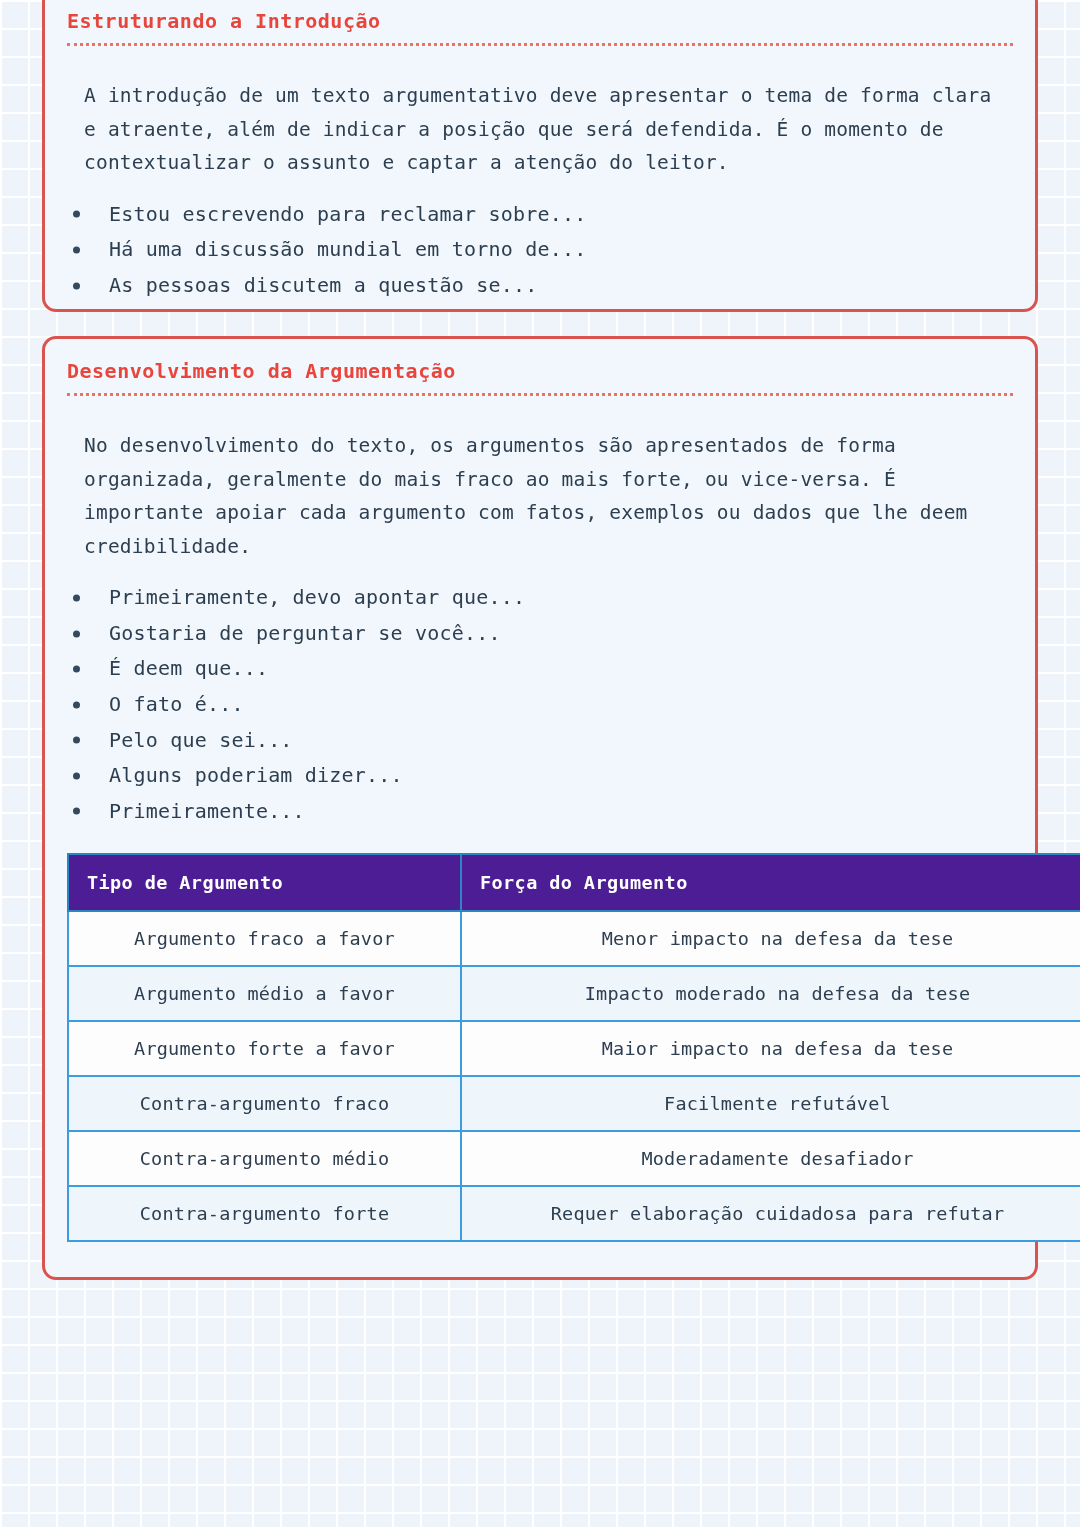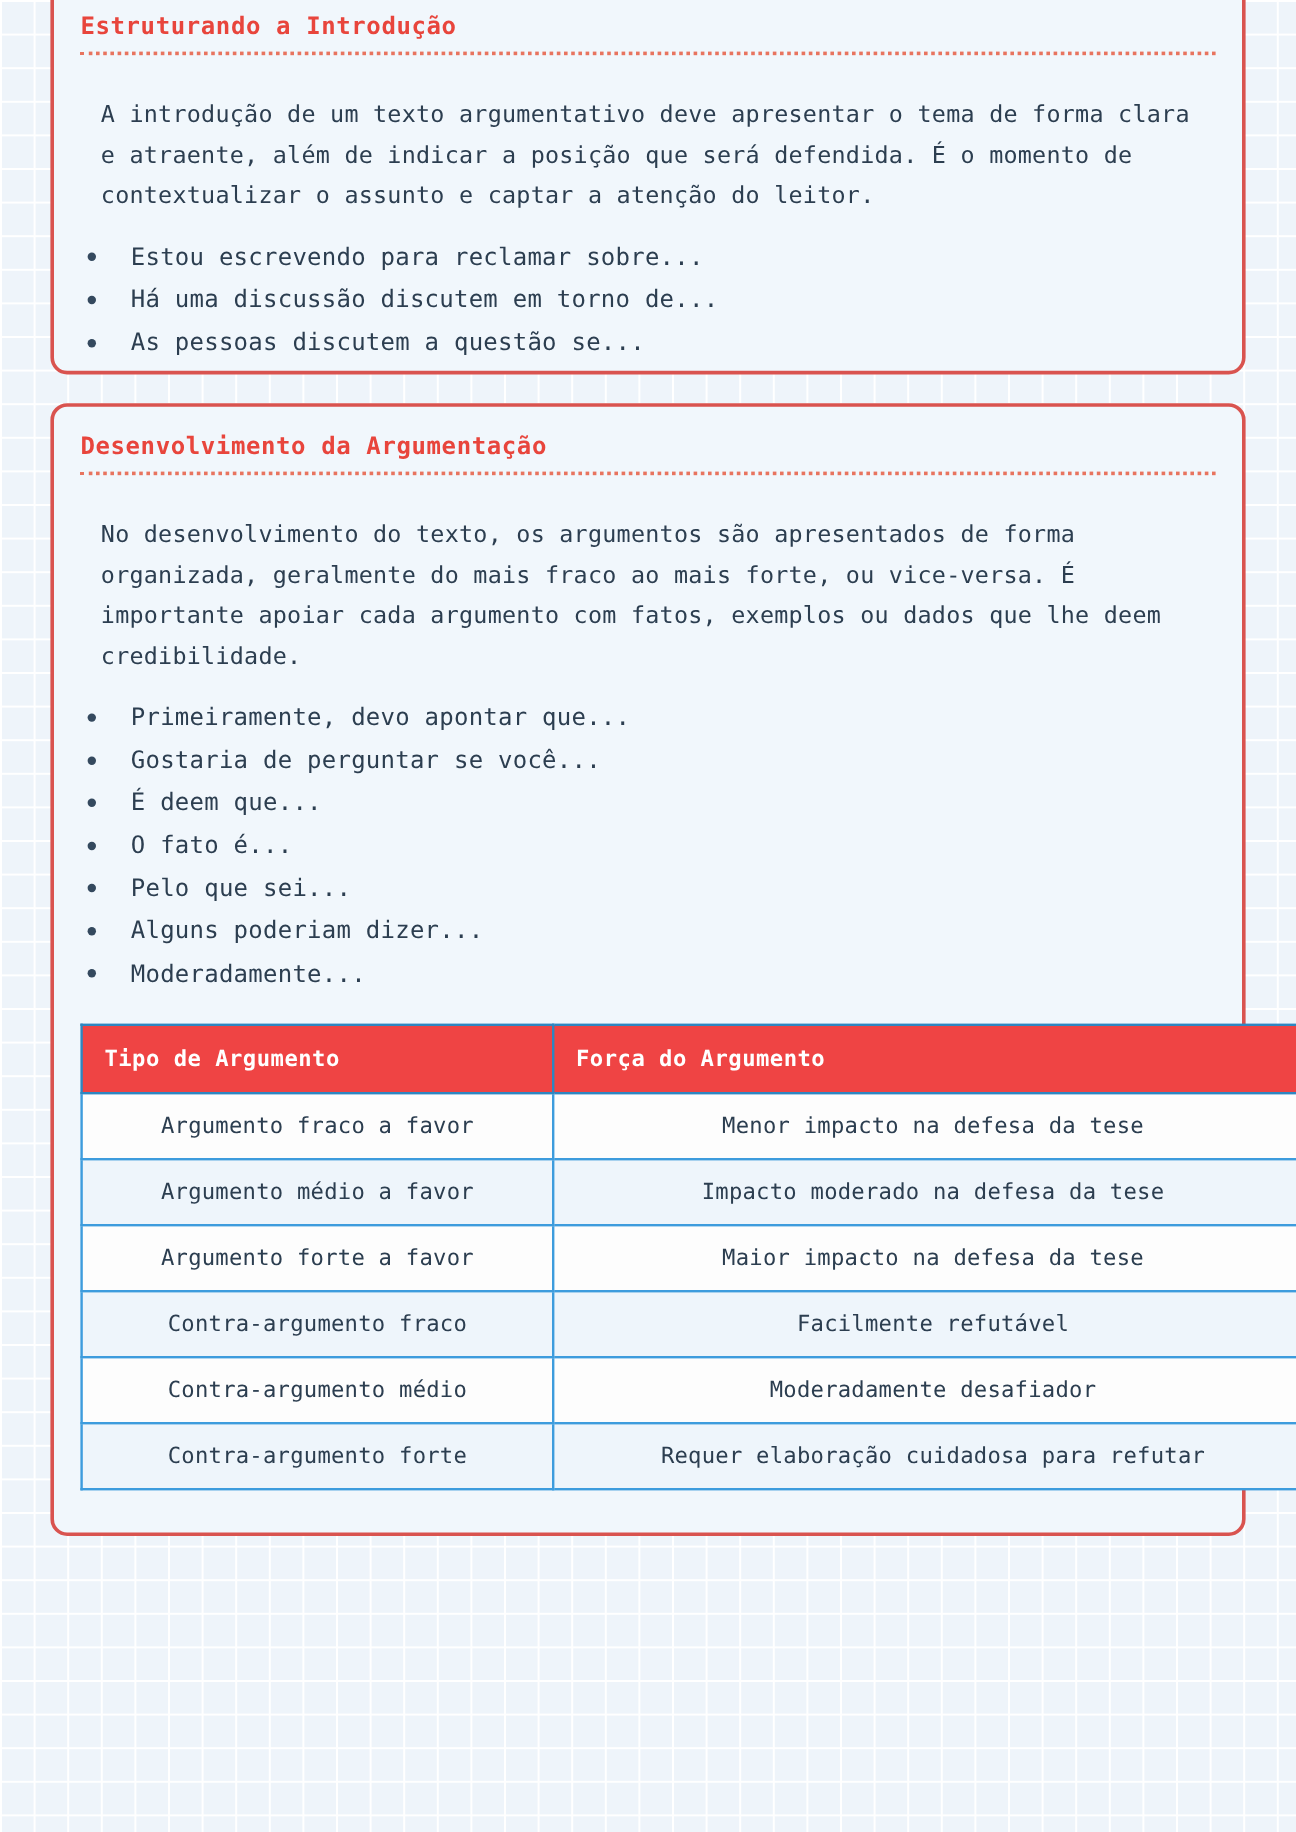--- a/index.html
+++ b/index.html
@@ -99,21 +99,21 @@
   
   .arg-table {
     margin-top: 24px;
     width: 950px;
     border-collapse: collapse;
     table-layout: fixed;
     font-size: 18px;
   }
 
   .arg-table th {
-    background: #ef4444;
+    background: #4c1d95;
     color: #ffffff;
     font-weight: bold;
     text-align: left;
     padding: 17px 18px;
     font-size: 18.5px;
     letter-spacing: 0.4px;
     border: 2px solid #2e86c1;
   }
 
   .arg-table td {
@@ -145,21 +145,21 @@
   <section class="card" id="card-intro">
     <h2 class="card-heading">Estruturando a Introdução</h2>
     <p class="card-body">A introdução de um texto argumentativo deve apresentar o tema de forma clara e atraente, além de indicar a posição que será defendida. É o momento de contextualizar o assunto e captar a atenção do leitor.</p>
     <ul class="phrase-list">
       <li>
         <span class="bullet"></span>
         <span>Estou escrevendo para reclamar sobre...</span>
       </li>
       <li>
         <span class="bullet"></span>
-        <span>Há uma discussão discutem em torno de...</span>
+        <span>Há uma discussão mundial em torno de...</span>
       </li>
       <li>
         <span class="bullet"></span>
         <span>As pessoas discutem a questão se...</span>
       </li>
     </ul>
   </section>
 
   <section class="card" id="card-dev">
     <h2 class="card-heading">Desenvolvimento da Argumentação</h2>
@@ -184,21 +184,21 @@
       <li>
         <span class="bullet"></span>
         <span>Pelo que sei...</span>
       </li>
       <li>
         <span class="bullet"></span>
         <span>Alguns poderiam dizer...</span>
       </li>
       <li>
         <span class="bullet"></span>
-        <span>Moderadamente...</span>
+        <span>Primeiramente...</span>
       </li>
     </ul>
 
     <table class="arg-table">
       <thead>
         <tr>
           <th class="col-type">Tipo de Argumento</th>
           <th class="col-strength">Força do Argumento</th>
         </tr>
       </thead>

